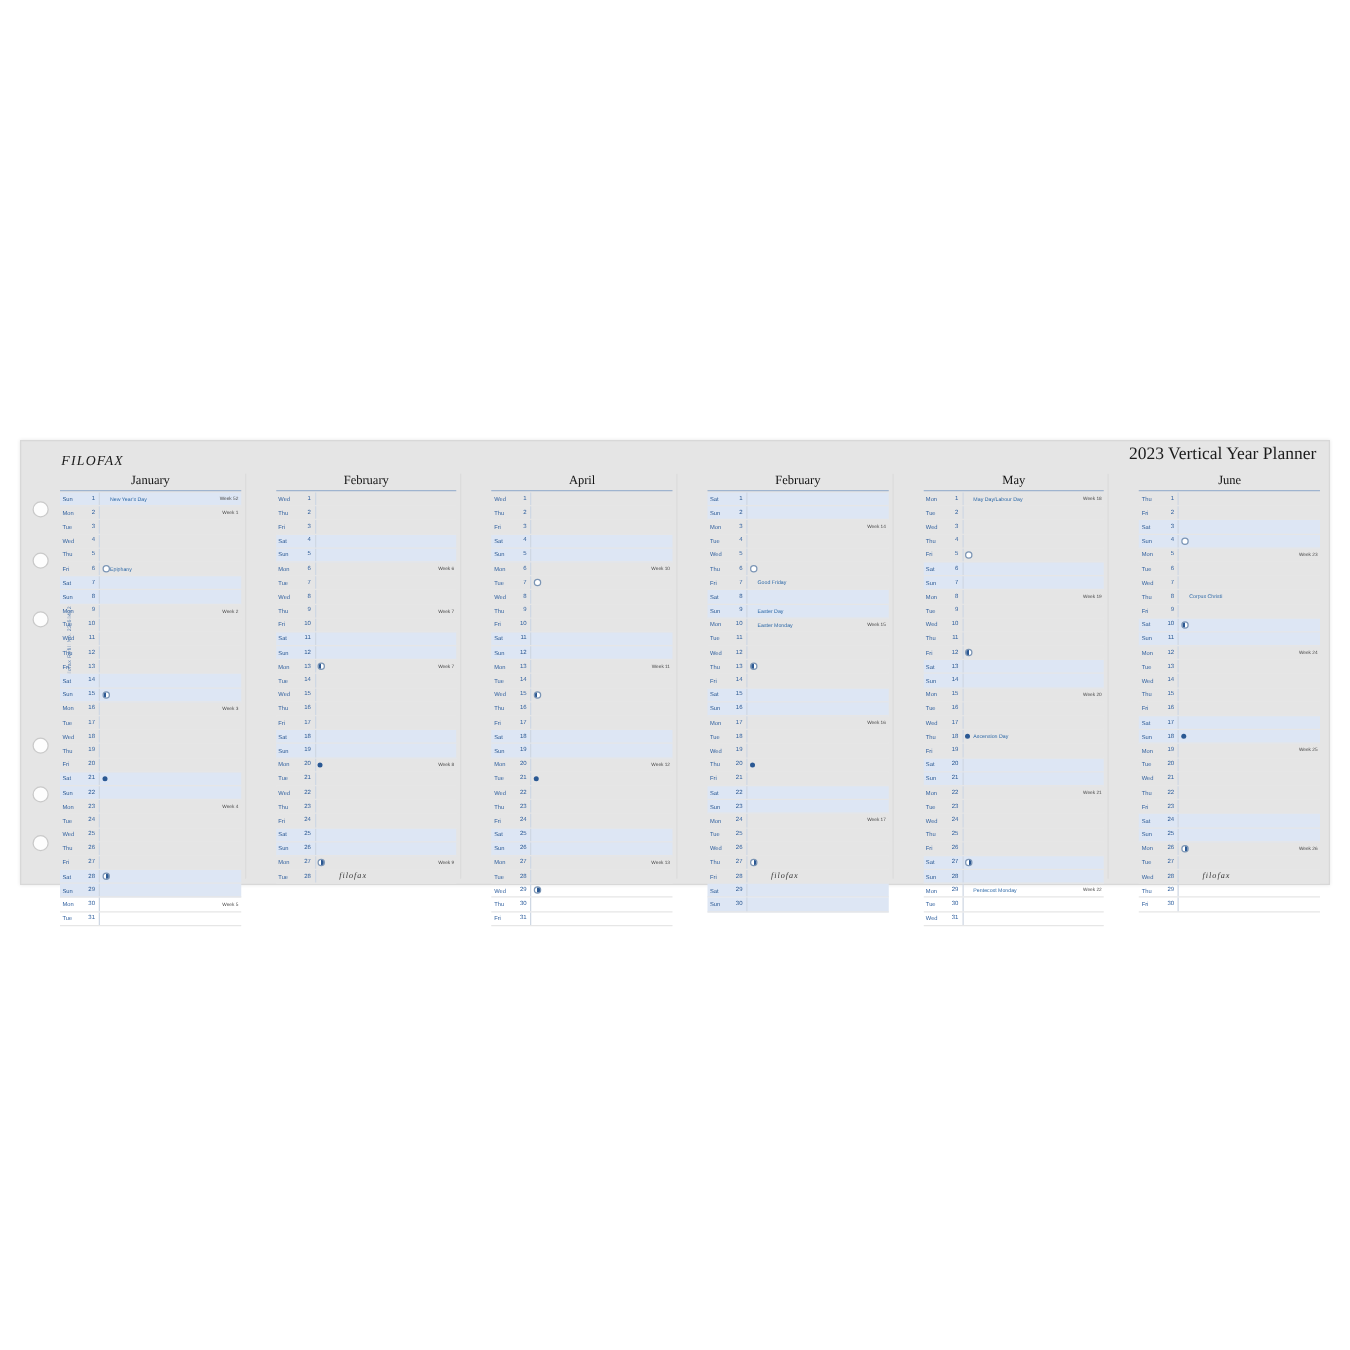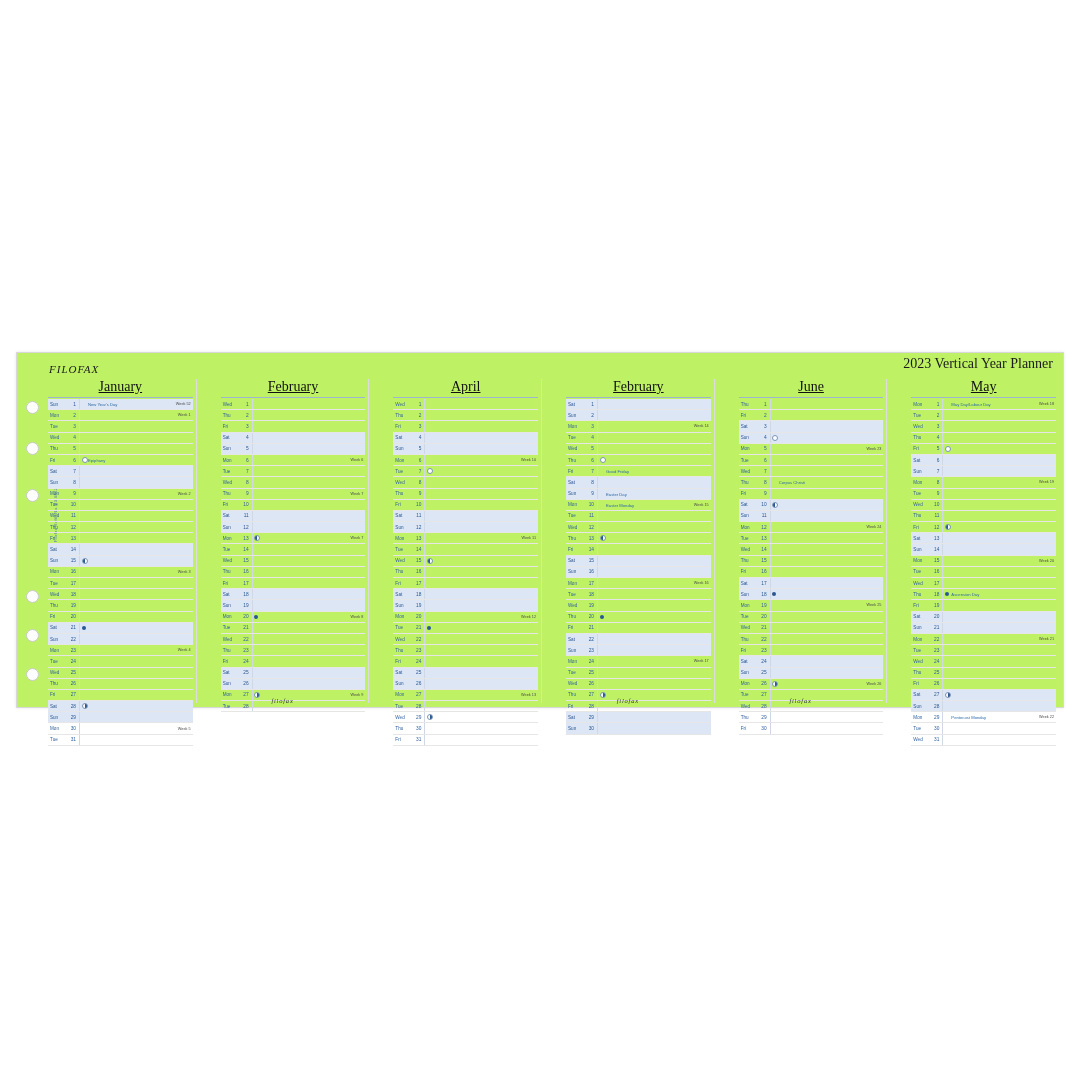--- a/index.html
+++ b/index.html
@@ -2,21 +2,21 @@
 <html><head>
 <meta charset="utf-8">
 <style>
   html,body{margin:0;padding:0;background:#ffffff;}
   body{width:1080px;height:1080px;font-family:"Liberation Sans",sans-serif;overflow:hidden;}
 
   #sheet{
     position:absolute;
     left:16px; top:352px;
     width:1048px; height:356px;
-    background:#bef264;
+    background:#e5e5e5;
     border:1px solid #d8d8d8;
     box-shadow:0 0 3px rgba(0,0,0,.10);
     box-sizing:border-box;
   }
 
   
   .binder{
     position:absolute; left:0; top:0; width:28px; height:100%;
     border-right:0px solid transparent;
   }
@@ -52,25 +52,24 @@
   .month{
     flex:1 1 0;
     position:relative;
     padding:0 3px;
     box-sizing:border-box;
   }
   .month + .month{border-left:1px solid #dcdcdc;padding-left:24px;}
   .month-name{
     text-align:center;
     font-family:"Liberation Serif",serif;
-    font-size:14px; color:#111;
+    font-size:10px; color:#111;
     padding-bottom:2px;
     border-bottom:1px solid #9fb4cf;
     margin-bottom:1px;
-    text-decoration:underline;
   }
   .rows{position:relative;}
   .row{
     display:flex; align-items:center;
     height:10.2px;
     border-bottom:1px solid #e6e6e6;
     font-size:4.6px;
     position:relative;
   }
   .row.we{background:#dde6f4;}
@@ -940,20 +939,232 @@
           <div class="row we">
             <span class="dow">Sun</span>
             <span class="dd">30</span>
             <span class="sep"></span>
             <div class="field"></div>
           </div>
         </div>
         <div class="brand-bottom">filofax</div>
       </div>
       <div class="month">
+        <div class="month-name">May</div>
+        <div class="rows">
+          <div class="row">
+            <span class="dow">Mon</span>
+            <span class="dd">1</span>
+            <span class="sep"></span>
+            <div class="field">
+              <span class="hol">May Day/Labour Day</span>
+              <span class="wk">Week 18</span>
+            </div>
+          </div>
+          <div class="row">
+            <span class="dow">Tue</span>
+            <span class="dd">2</span>
+            <span class="sep"></span>
+            <div class="field"></div>
+          </div>
+          <div class="row">
+            <span class="dow">Wed</span>
+            <span class="dd">3</span>
+            <span class="sep"></span>
+            <div class="field"></div>
+          </div>
+          <div class="row">
+            <span class="dow">Thu</span>
+            <span class="dd">4</span>
+            <span class="sep"></span>
+            <div class="field"></div>
+          </div>
+          <div class="row">
+            <span class="dow">Fri</span>
+            <span class="dd">5</span>
+            <span class="sep"></span>
+            <div class="field">
+              <span class="moon full"></span>
+            </div>
+          </div>
+          <div class="row we">
+            <span class="dow">Sat</span>
+            <span class="dd">6</span>
+            <span class="sep"></span>
+            <div class="field"></div>
+          </div>
+          <div class="row we">
+            <span class="dow">Sun</span>
+            <span class="dd">7</span>
+            <span class="sep"></span>
+            <div class="field"></div>
+          </div>
+          <div class="row">
+            <span class="dow">Mon</span>
+            <span class="dd">8</span>
+            <span class="sep"></span>
+            <div class="field">
+              <span class="wk">Week 19</span>
+            </div>
+          </div>
+          <div class="row">
+            <span class="dow">Tue</span>
+            <span class="dd">9</span>
+            <span class="sep"></span>
+            <div class="field"></div>
+          </div>
+          <div class="row">
+            <span class="dow">Wed</span>
+            <span class="dd">10</span>
+            <span class="sep"></span>
+            <div class="field"></div>
+          </div>
+          <div class="row">
+            <span class="dow">Thu</span>
+            <span class="dd">11</span>
+            <span class="sep"></span>
+            <div class="field"></div>
+          </div>
+          <div class="row">
+            <span class="dow">Fri</span>
+            <span class="dd">12</span>
+            <span class="sep"></span>
+            <div class="field">
+              <span class="moon last"></span>
+            </div>
+          </div>
+          <div class="row we">
+            <span class="dow">Sat</span>
+            <span class="dd">13</span>
+            <span class="sep"></span>
+            <div class="field"></div>
+          </div>
+          <div class="row we">
+            <span class="dow">Sun</span>
+            <span class="dd">14</span>
+            <span class="sep"></span>
+            <div class="field"></div>
+          </div>
+          <div class="row">
+            <span class="dow">Mon</span>
+            <span class="dd">15</span>
+            <span class="sep"></span>
+            <div class="field">
+              <span class="wk">Week 20</span>
+            </div>
+          </div>
+          <div class="row">
+            <span class="dow">Tue</span>
+            <span class="dd">16</span>
+            <span class="sep"></span>
+            <div class="field"></div>
+          </div>
+          <div class="row">
+            <span class="dow">Wed</span>
+            <span class="dd">17</span>
+            <span class="sep"></span>
+            <div class="field"></div>
+          </div>
+          <div class="row">
+            <span class="dow">Thu</span>
+            <span class="dd">18</span>
+            <span class="sep"></span>
+            <div class="field">
+              <span class="moon new"></span>
+              <span class="hol">Ascension Day</span>
+            </div>
+          </div>
+          <div class="row">
+            <span class="dow">Fri</span>
+            <span class="dd">19</span>
+            <span class="sep"></span>
+            <div class="field"></div>
+          </div>
+          <div class="row we">
+            <span class="dow">Sat</span>
+            <span class="dd">20</span>
+            <span class="sep"></span>
+            <div class="field"></div>
+          </div>
+          <div class="row we">
+            <span class="dow">Sun</span>
+            <span class="dd">21</span>
+            <span class="sep"></span>
+            <div class="field"></div>
+          </div>
+          <div class="row">
+            <span class="dow">Mon</span>
+            <span class="dd">22</span>
+            <span class="sep"></span>
+            <div class="field">
+              <span class="wk">Week 21</span>
+            </div>
+          </div>
+          <div class="row">
+            <span class="dow">Tue</span>
+            <span class="dd">23</span>
+            <span class="sep"></span>
+            <div class="field"></div>
+          </div>
+          <div class="row">
+            <span class="dow">Wed</span>
+            <span class="dd">24</span>
+            <span class="sep"></span>
+            <div class="field"></div>
+          </div>
+          <div class="row">
+            <span class="dow">Thu</span>
+            <span class="dd">25</span>
+            <span class="sep"></span>
+            <div class="field"></div>
+          </div>
+          <div class="row">
+            <span class="dow">Fri</span>
+            <span class="dd">26</span>
+            <span class="sep"></span>
+            <div class="field"></div>
+          </div>
+          <div class="row we">
+            <span class="dow">Sat</span>
+            <span class="dd">27</span>
+            <span class="sep"></span>
+            <div class="field">
+              <span class="moon first"></span>
+            </div>
+          </div>
+          <div class="row we">
+            <span class="dow">Sun</span>
+            <span class="dd">28</span>
+            <span class="sep"></span>
+            <div class="field"></div>
+          </div>
+          <div class="row">
+            <span class="dow">Mon</span>
+            <span class="dd">29</span>
+            <span class="sep"></span>
+            <div class="field">
+              <span class="hol">Pentecost Monday</span>
+              <span class="wk">Week 22</span>
+            </div>
+          </div>
+          <div class="row">
+            <span class="dow">Tue</span>
+            <span class="dd">30</span>
+            <span class="sep"></span>
+            <div class="field"></div>
+          </div>
+          <div class="row">
+            <span class="dow">Wed</span>
+            <span class="dd">31</span>
+            <span class="sep"></span>
+            <div class="field"></div>
+          </div>
+        </div>
+      </div>
+      <div class="month">
         <div class="month-name">June</div>
         <div class="rows">
           <div class="row">
             <span class="dow">Thu</span>
             <span class="dd">1</span>
             <span class="sep"></span>
             <div class="field"></div>
           </div>
           <div class="row">
             <span class="dow">Fri</span>
@@ -1141,227 +1352,15 @@
             <div class="field"></div>
           </div>
           <div class="row">
             <span class="dow">Fri</span>
             <span class="dd">30</span>
             <span class="sep"></span>
             <div class="field"></div>
           </div>
         </div>
         <div class="brand-bottom">filofax</div>
-      </div>
-      <div class="month">
-        <div class="month-name">May</div>
-        <div class="rows">
-          <div class="row">
-            <span class="dow">Mon</span>
-            <span class="dd">1</span>
-            <span class="sep"></span>
-            <div class="field">
-              <span class="hol">May Day/Labour Day</span>
-              <span class="wk">Week 18</span>
-            </div>
-          </div>
-          <div class="row">
-            <span class="dow">Tue</span>
-            <span class="dd">2</span>
-            <span class="sep"></span>
-            <div class="field"></div>
-          </div>
-          <div class="row">
-            <span class="dow">Wed</span>
-            <span class="dd">3</span>
-            <span class="sep"></span>
-            <div class="field"></div>
-          </div>
-          <div class="row">
-            <span class="dow">Thu</span>
-            <span class="dd">4</span>
-            <span class="sep"></span>
-            <div class="field"></div>
-          </div>
-          <div class="row">
-            <span class="dow">Fri</span>
-            <span class="dd">5</span>
-            <span class="sep"></span>
-            <div class="field">
-              <span class="moon full"></span>
-            </div>
-          </div>
-          <div class="row we">
-            <span class="dow">Sat</span>
-            <span class="dd">6</span>
-            <span class="sep"></span>
-            <div class="field"></div>
-          </div>
-          <div class="row we">
-            <span class="dow">Sun</span>
-            <span class="dd">7</span>
-            <span class="sep"></span>
-            <div class="field"></div>
-          </div>
-          <div class="row">
-            <span class="dow">Mon</span>
-            <span class="dd">8</span>
-            <span class="sep"></span>
-            <div class="field">
-              <span class="wk">Week 19</span>
-            </div>
-          </div>
-          <div class="row">
-            <span class="dow">Tue</span>
-            <span class="dd">9</span>
-            <span class="sep"></span>
-            <div class="field"></div>
-          </div>
-          <div class="row">
-            <span class="dow">Wed</span>
-            <span class="dd">10</span>
-            <span class="sep"></span>
-            <div class="field"></div>
-          </div>
-          <div class="row">
-            <span class="dow">Thu</span>
-            <span class="dd">11</span>
-            <span class="sep"></span>
-            <div class="field"></div>
-          </div>
-          <div class="row">
-            <span class="dow">Fri</span>
-            <span class="dd">12</span>
-            <span class="sep"></span>
-            <div class="field">
-              <span class="moon last"></span>
-            </div>
-          </div>
-          <div class="row we">
-            <span class="dow">Sat</span>
-            <span class="dd">13</span>
-            <span class="sep"></span>
-            <div class="field"></div>
-          </div>
-          <div class="row we">
-            <span class="dow">Sun</span>
-            <span class="dd">14</span>
-            <span class="sep"></span>
-            <div class="field"></div>
-          </div>
-          <div class="row">
-            <span class="dow">Mon</span>
-            <span class="dd">15</span>
-            <span class="sep"></span>
-            <div class="field">
-              <span class="wk">Week 20</span>
-            </div>
-          </div>
-          <div class="row">
-            <span class="dow">Tue</span>
-            <span class="dd">16</span>
-            <span class="sep"></span>
-            <div class="field"></div>
-          </div>
-          <div class="row">
-            <span class="dow">Wed</span>
-            <span class="dd">17</span>
-            <span class="sep"></span>
-            <div class="field"></div>
-          </div>
-          <div class="row">
-            <span class="dow">Thu</span>
-            <span class="dd">18</span>
-            <span class="sep"></span>
-            <div class="field">
-              <span class="moon new"></span>
-              <span class="hol">Ascension Day</span>
-            </div>
-          </div>
-          <div class="row">
-            <span class="dow">Fri</span>
-            <span class="dd">19</span>
-            <span class="sep"></span>
-            <div class="field"></div>
-          </div>
-          <div class="row we">
-            <span class="dow">Sat</span>
-            <span class="dd">20</span>
-            <span class="sep"></span>
-            <div class="field"></div>
-          </div>
-          <div class="row we">
-            <span class="dow">Sun</span>
-            <span class="dd">21</span>
-            <span class="sep"></span>
-            <div class="field"></div>
-          </div>
-          <div class="row">
-            <span class="dow">Mon</span>
-            <span class="dd">22</span>
-            <span class="sep"></span>
-            <div class="field">
-              <span class="wk">Week 21</span>
-            </div>
-          </div>
-          <div class="row">
-            <span class="dow">Tue</span>
-            <span class="dd">23</span>
-            <span class="sep"></span>
-            <div class="field"></div>
-          </div>
-          <div class="row">
-            <span class="dow">Wed</span>
-            <span class="dd">24</span>
-            <span class="sep"></span>
-            <div class="field"></div>
-          </div>
-          <div class="row">
-            <span class="dow">Thu</span>
-            <span class="dd">25</span>
-            <span class="sep"></span>
-            <div class="field"></div>
-          </div>
-          <div class="row">
-            <span class="dow">Fri</span>
-            <span class="dd">26</span>
-            <span class="sep"></span>
-            <div class="field"></div>
-          </div>
-          <div class="row we">
-            <span class="dow">Sat</span>
-            <span class="dd">27</span>
-            <span class="sep"></span>
-            <div class="field">
-              <span class="moon first"></span>
-            </div>
-          </div>
-          <div class="row we">
-            <span class="dow">Sun</span>
-            <span class="dd">28</span>
-            <span class="sep"></span>
-            <div class="field"></div>
-          </div>
-          <div class="row">
-            <span class="dow">Mon</span>
-            <span class="dd">29</span>
-            <span class="sep"></span>
-            <div class="field">
-              <span class="hol">Pentecost Monday</span>
-              <span class="wk">Week 22</span>
-            </div>
-          </div>
-          <div class="row">
-            <span class="dow">Tue</span>
-            <span class="dd">30</span>
-            <span class="sep"></span>
-            <div class="field"></div>
-          </div>
-          <div class="row">
-            <span class="dow">Wed</span>
-            <span class="dd">31</span>
-            <span class="sep"></span>
-            <div class="field"></div>
-          </div>
-        </div>
       </div>
     </div>
 </div>
 
 </body></html>

